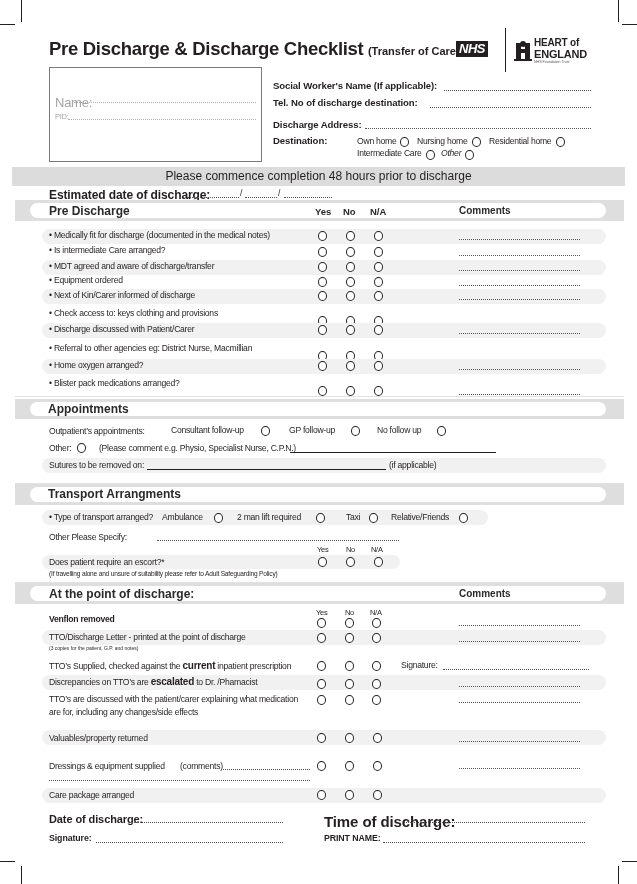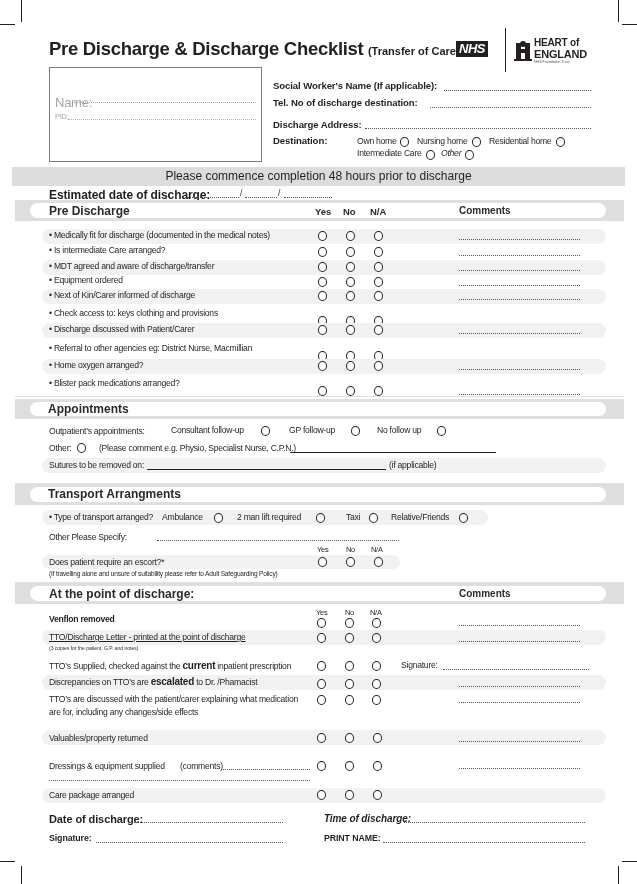--- a/index.html
+++ b/index.html
@@ -230,21 +230,21 @@
 <div class="abs small-col" style="left:345px;top:608px;">No</div>
 <div class="abs small-col" style="left:370px;top:608px;">N/A</div>
 
 <div class="abs narrow" style="left:49px;top:614px;font-weight:bold;">Venflon removed</div>
 <div class="radio" style="left:317px;top:618px;"></div>
 <div class="radio" style="left:345px;top:618px;"></div>
 <div class="radio" style="left:372px;top:618px;"></div>
 <div class="abs dots" style="left:459px;top:625px;width:121px;"></div>
 
 <div class="abs rowshade" style="left:42px;top:630px;width:564px;height:15px;"></div>
-<div class="abs narrow" style="left:49px;top:632px;text-decoration:underline;">TTO/Discharge Letter - printed at the point of discharge</div>
+<div class="abs narrow" style="left:49px;top:632px;">TTO/Discharge Letter - printed at the point of discharge</div>
 <div class="abs tiny" style="left:49px;top:645px;">(3 copies for the patient, G.P. and notes)</div>
 <div class="radio" style="left:317px;top:633px;"></div>
 <div class="radio" style="left:345px;top:633px;"></div>
 <div class="radio" style="left:372px;top:633px;"></div>
 <div class="abs dots" style="left:459px;top:641px;width:121px;"></div>
 
 <div class="abs narrow" style="left:49px;top:660px;">
   <span>TTO’s Supplied, checked against the </span><span class="em">current</span><span> inpatient prescription</span>
 </div>
 <div class="radio" style="left:317px;top:661px;"></div>
@@ -286,18 +286,18 @@
 <div class="abs dots" style="left:459px;top:768px;width:121px;"></div>
 
 <div class="abs rowshade" style="left:42px;top:788px;width:564px;height:15px;"></div>
 <div class="abs narrow" style="left:49px;top:790px;">Care package arranged</div>
 <div class="radio" style="left:317px;top:790px;"></div>
 <div class="radio" style="left:345px;top:790px;"></div>
 <div class="radio" style="left:373px;top:790px;"></div>
 
 <div class="abs field-lbl" style="left:49px;top:813px;font-size:11px;">Date of discharge:</div>
 <div class="abs dots" style="left:129px;top:822px;width:154px;"></div>
-<div class="abs field-lbl" style="left:324px;top:813px;font-size:10px;font-style:italic;">Time of discharge:</div>
+<div class="abs field-lbl" style="left:324px;top:813px;font-size:15px;">Time of discharge:</div>
 <div class="abs dots" style="left:404px;top:822px;width:181px;"></div>
 <div class="abs field-lbl" style="left:49px;top:833px;font-size:8.8px;">Signature:</div>
 <div class="abs dots" style="left:96px;top:842px;width:187px;"></div>
 <div class="abs field-lbl" style="left:324px;top:833px;font-size:8.8px;">PRINT NAME:</div>
 <div class="abs dots" style="left:383px;top:842px;width:202px;"></div>
 
 </body></html>

